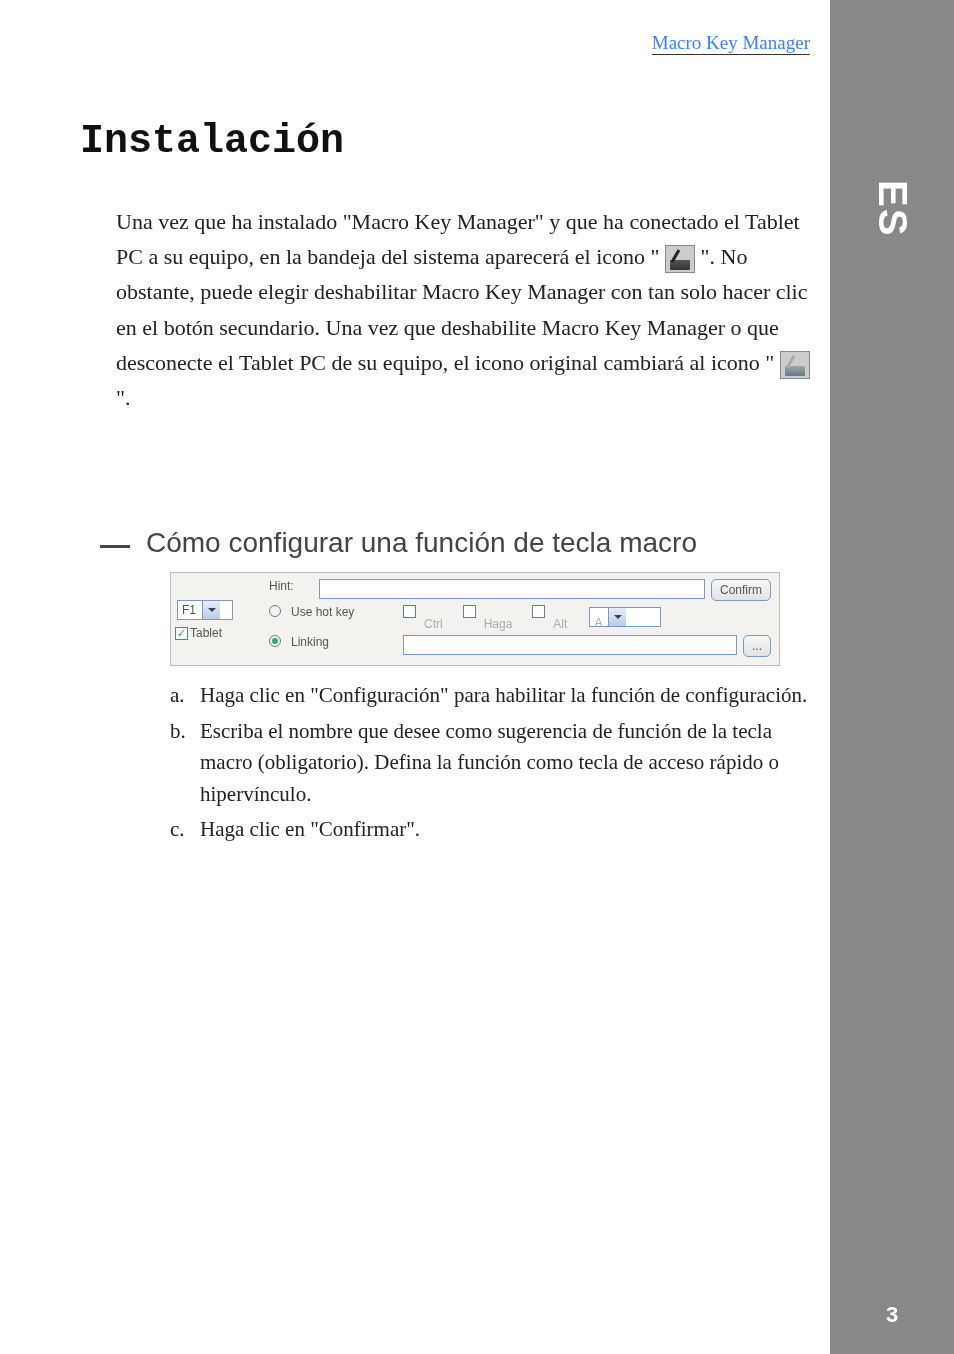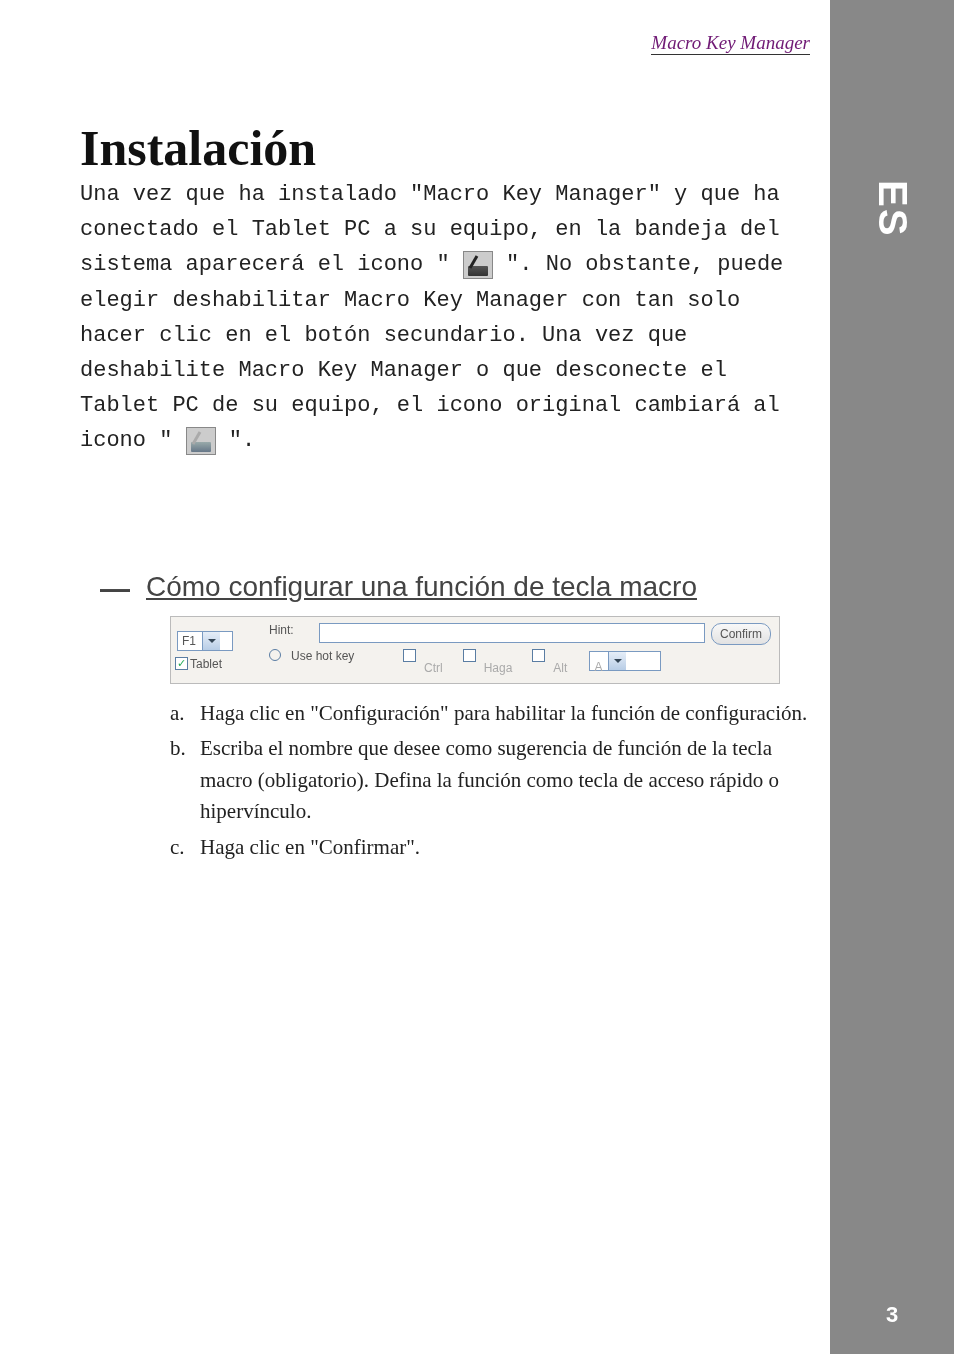--- a/index.html
+++ b/index.html
@@ -40,39 +40,40 @@
       font-weight: 900;
       font-size: 22px;
       position: absolute;
       bottom: 26px;
       left: 50%;
       transform: translateX(-50%);
     }
     .header {
       text-align: left;
       font-size: 19px;
-      color: #701a75;
+      color: #3b82f6;
       border-bottom: 1px solid #333;
       display: inline-block;
       float: right;
-      font-style: italic;
     }
     .clr { clear: both; }
     h1 {
-      font-family: Liberation Serif, serif;
-      font-size: 50px;
+      font-family: Liberation Mono, monospace;
+      font-size: 40px;
       font-weight: 700;
       margin-top: 64px;
+      margin-bottom: 40px;
       color: #111;
     }
     .intro {
       font-size: 22px;
       line-height: 1.6;
       color: #222;
-      font-family: Liberation Mono, monospace;
+      font-family: Liberation Serif, serif;
+      margin-left: 36px;
     }
     .tray-icon {
       display: inline-block;
       width: 30px; height: 28px;
       vertical-align: middle;
       background: #ccc;
       border: 1px solid #888;
       position: relative;
     }
     .tray-icon::before {
@@ -105,21 +106,20 @@
       font-weight: 700;
       font-size: 30px;
       color: #444;
       line-height: 1.3;
     }
     .sect-txt {
       font-family: Arial, sans-serif;
       font-size: 28px;
       color: #444;
       line-height: 1.3;
-      text-decoration: underline;
     }
     .screenshot {
       margin: 8px 0 14px 90px;
       width: 610px;
       border: 1px solid #bbb;
       background: #f4f2ee;
       font-family: 'MS Sans Serif', Tahoma, Arial, sans-serif;
       font-size: 12px;
       color: #555;
     }
@@ -182,21 +182,21 @@
       height: 20px;
       background: #fff;
     }
     .winbtn {
       border: 1px solid #7a9ac1;
       background: linear-gradient(#f8f8f8, #e2e2e2);
       height: 22px;
       padding: 0 8px;
       display: inline-flex;
       align-items: center;
-      border-radius: 10px;
+      border-radius: 5px;
       font-size: 12px;
     }
     .disabledlbl { color: #aaa; margin-top: 12px; }
     .list {
       margin: 14px 0 0 90px;
       font-family: 'Times New Roman', serif;
       font-size: 21px;
       color: #222;
       line-height: 1.5;
     }
@@ -256,20 +256,29 @@
           <span class="disabledlbl">Haga</span>
           <span style="width:8px"></span>
           <span class="wincheck" style="color:transparent">✓</span>
           <span class="disabledlbl">Alt</span>
           <span style="width:8px"></span>
           <span class="ss-select" style="width:72px">
             <span class="disabledlbl">A</span>
             <span class="dd"></span>
           </span>
         </div>
+        <div class="ss-row">
+          <span class="winradio sel"></span>
+          <span style="width:70px">Linking</span>
+          <span style="width:30px"></span>
+          <span class="wintext" style="flex:1"></span>
+          <span class="winbtn">
+              <span>...</span>
+            </span>
+        </div>
       </div>
     </div>
   </div>
 
   <div class="list">
     <div class="li">
       <span class="lbl">a.</span>
       <span>Haga clic en "Configuración" para habilitar la función de configuración.</span>
     </div>
     <div class="li">

